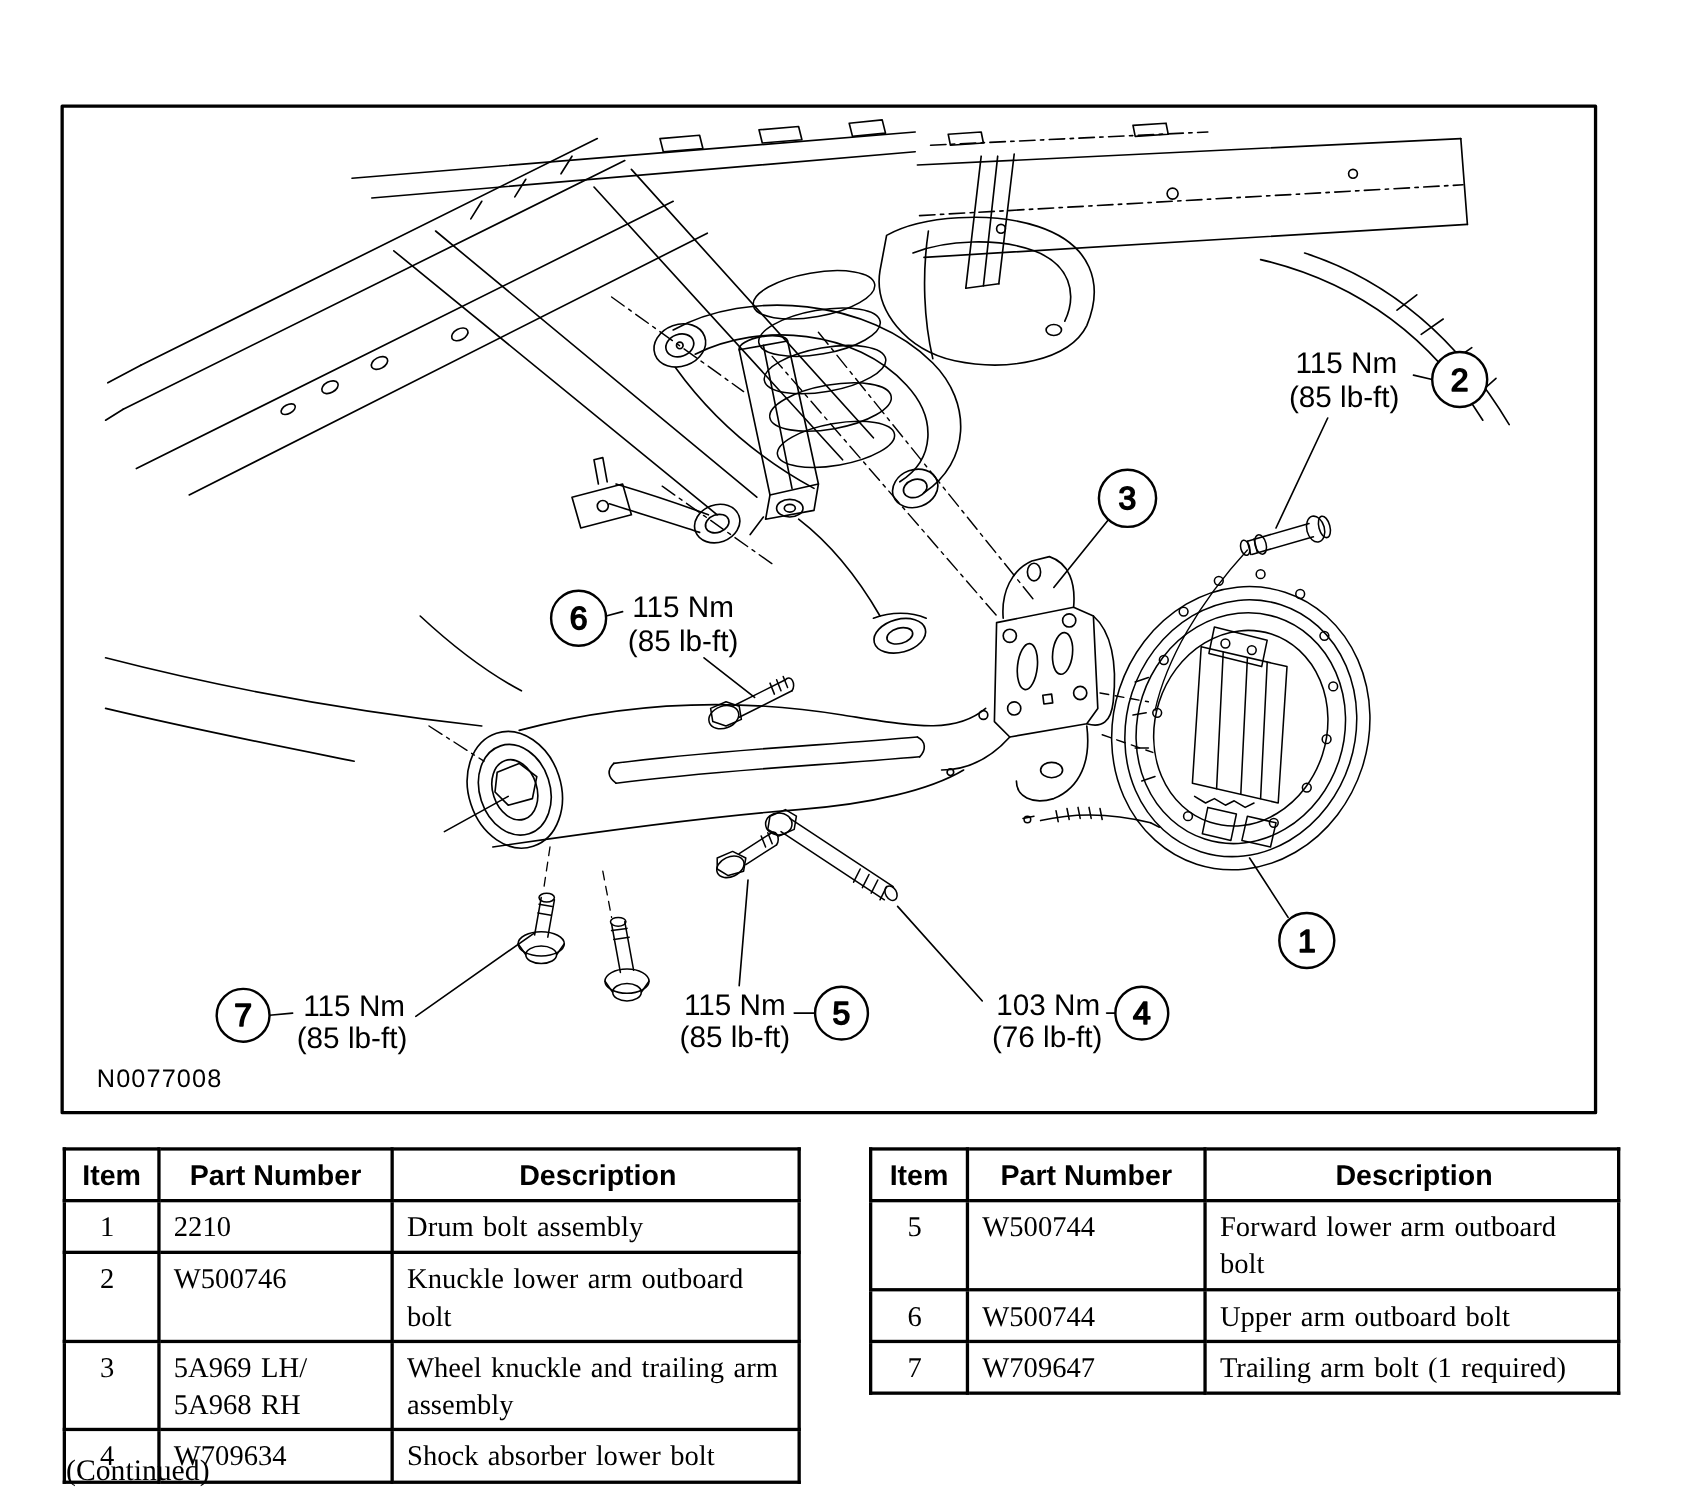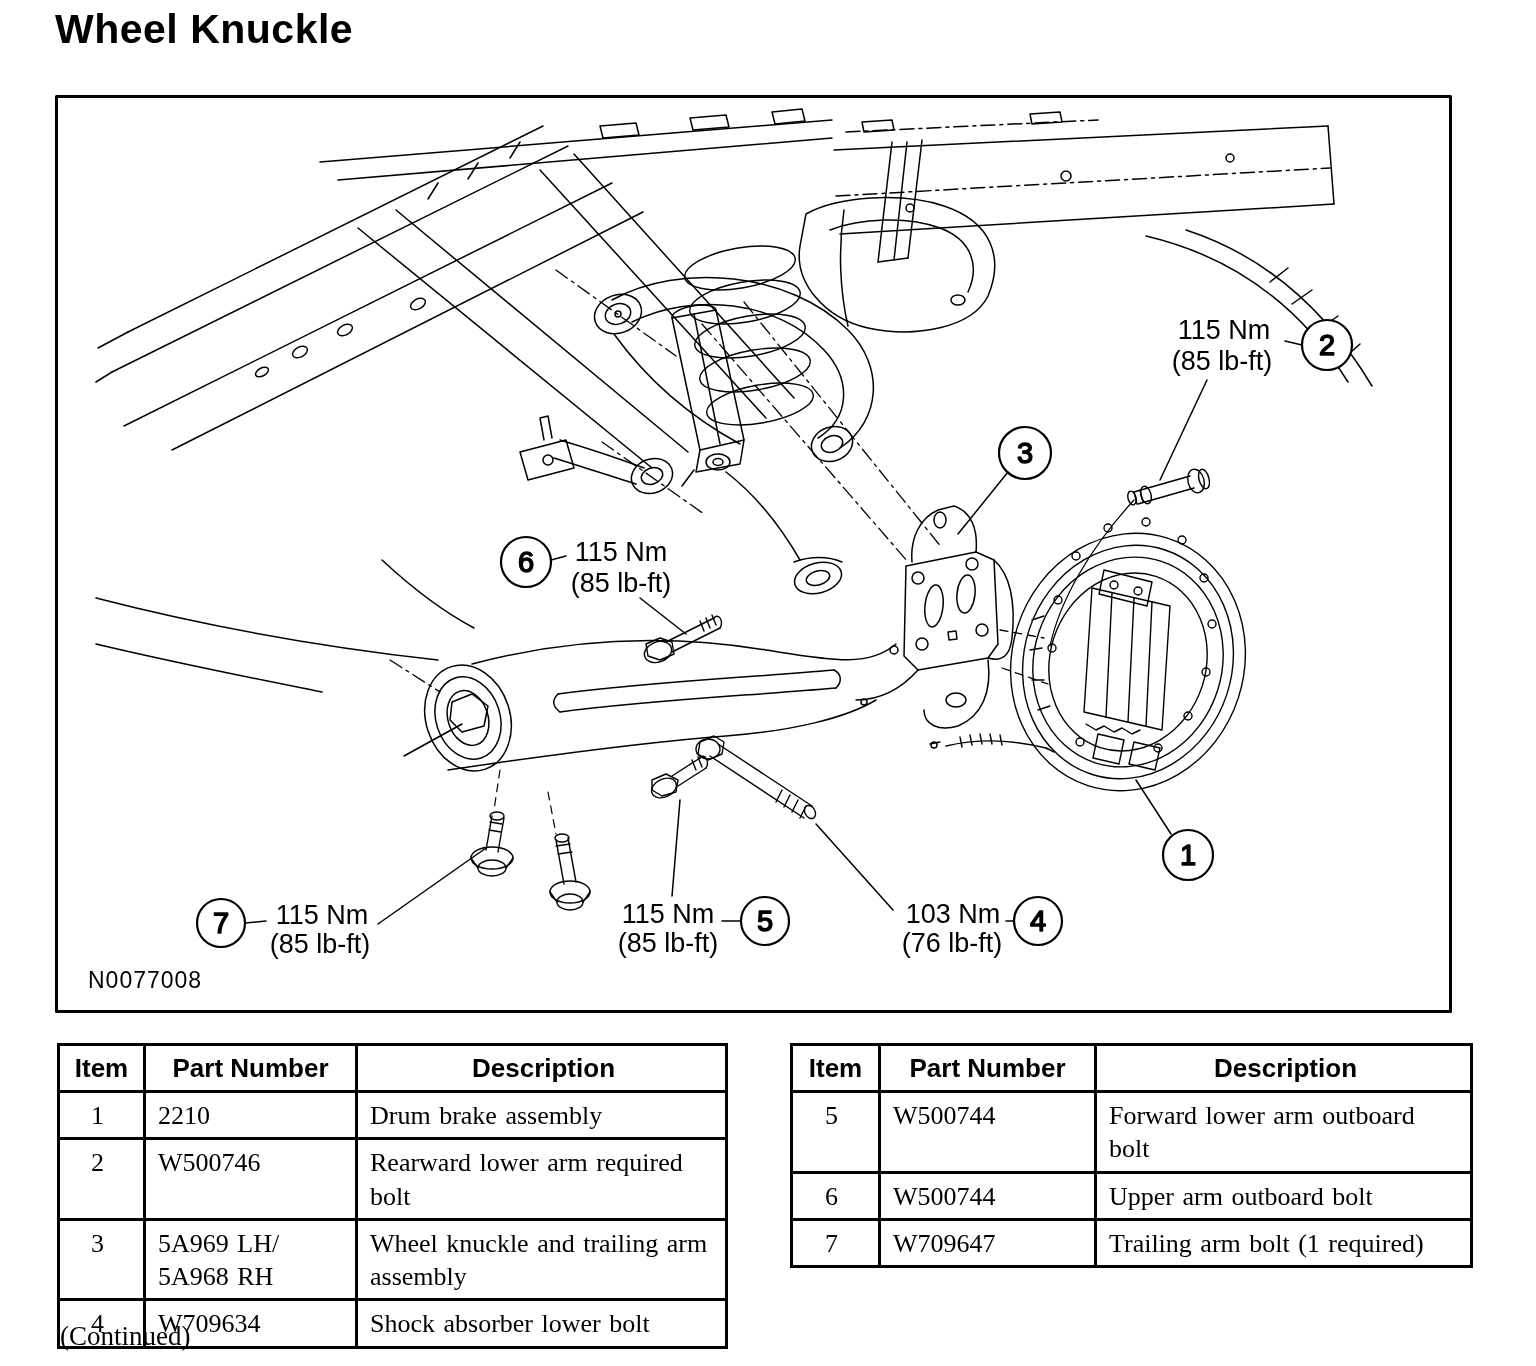--- a/index.html
+++ b/index.html
@@ -25,21 +25,20 @@
   .tbl-left{left:57px;top:1043px;width:668px;}
   .tbl-right{left:790px;top:1043px;width:680px;}
   .continued{position:absolute;left:60px;top:1321px;font-family:"Liberation Serif",serif;
              font-size:27px;}
 </style>
 </head>
 <body>
 
 <div class="page">
 
-  <div class="page-title">Wheel Knuckle</div>
 
   <svg class="diagram" viewBox="0 0 1536 1366">
     <g fill="none" stroke="#000" stroke-width="1.5" stroke-linecap="round" stroke-linejoin="round">
 
       <rect x="56.5" y="96.5" width="1394" height="915" stroke-width="3"></rect>
 
       <g>
         <path d="M543,126 L128,332"></path>
         <path d="M568,146 L112,372"></path>
         <path d="M612,183 L124,426"></path>
@@ -364,26 +363,26 @@
       </colgroup>
     <tbody>
         <tr>
       <th class="h-item">Item</th>
       <th class="h-part">Part Number</th>
       <th class="h-desc">Description</th>
     </tr>
     <tr>
       <td class="item">1</td>
       <td class="part">2210</td>
-      <td class="desc">Drum brake assembly</td>
+      <td class="desc">Drum bolt assembly</td>
     </tr>
     <tr>
       <td class="item">2</td>
       <td class="part">W500746</td>
-      <td class="desc">Rearward lower arm required bolt</td>
+      <td class="desc">Knuckle lower arm outboard bolt</td>
     </tr>
     <tr>
       <td class="item">3</td>
       <td class="part">5A969 LH/
 5A968 RH</td>
       <td class="desc">Wheel knuckle and trailing arm assembly</td>
     </tr>
     <tr>
       <td class="item">4</td>
       <td class="part">W709634</td>

